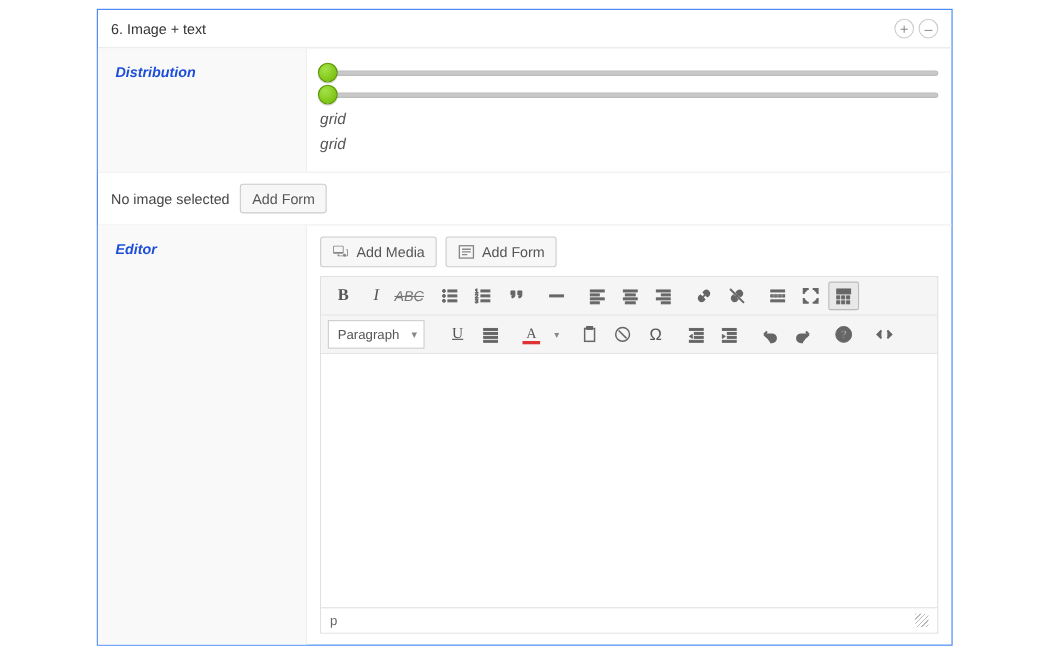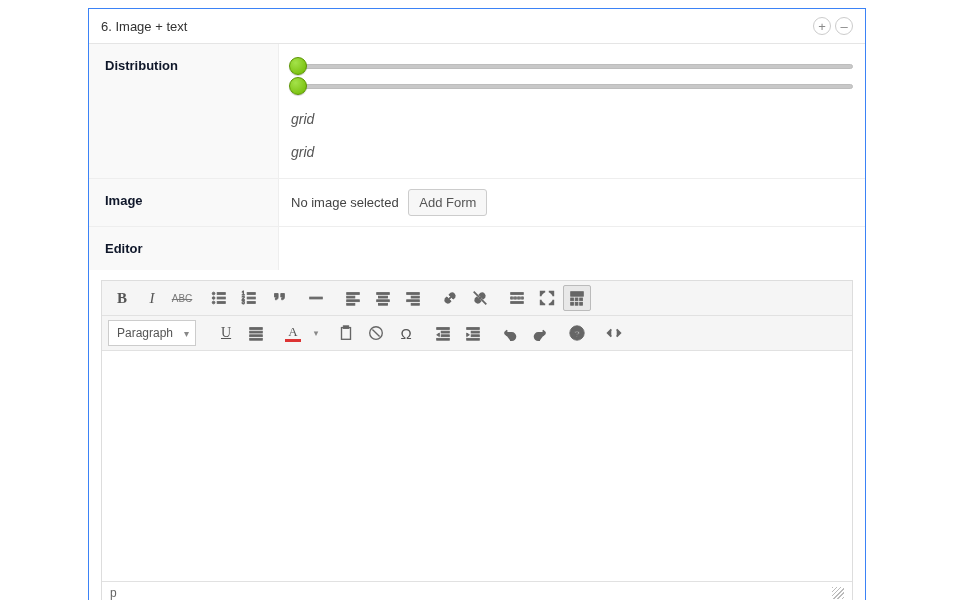--- a/index.html
+++ b/index.html
@@ -3,45 +3,45 @@
 <meta charset="utf-8">
 <style>
 * { box-sizing: border-box; margin: 0; padding: 0; }
 body { font-family: -apple-system, "Helvetica Neue", Arial, sans-serif; font-size: 13px; color: #333; background: #fff; padding: 8px 0; }
 .panel { width: 778px; margin: 0 auto; border: 1px solid #3b82f6; background: #fff; }
 .panel-header { display: flex; align-items: center; justify-content: space-between; padding: 8px 12px; border-bottom: 1px solid #e5e5e5; }
 .panel-title { font-size: 13px; color: #333; }
 .panel-controls { display: flex; gap: 4px; }
 .circle-btn { width: 18px; height: 18px; border: 1px solid #ccc; border-radius: 50%; background: #fff; color: #888; display: flex; align-items: center; justify-content: center; font-size: 13px; line-height: 1; cursor: pointer; }
 .field-row { display: flex; border-bottom: 1px solid #eee; }
-.field-row:last-child { border-bottom: none; flex-direction: column; }
-.field-label { width: 190px; padding: 14px 16px; font-size: 13px; font-weight: 600; color: #0f172a; background: #f9f9f9; border-right: 1px solid #eee; }
+.field-row:last-child { border-bottom: none; }
+.field-label { width: 190px; padding: 14px 16px; font-size: 13px; font-weight: 600; color: #1d4ed8; background: #f9f9f9; border-right: 1px solid #eee; font-style: italic; }
 .field-body { flex: 1; padding: 10px 12px; }
 .slider-wrap { padding: 4px 0 8px 0; }
 .slider { position: relative; height: 16px; display: flex; align-items: center; margin-bottom: 4px; }
 .slider-track { flex: 1; height: 5px; background: #c8c8c8; border-radius: 3px; border: 1px solid #bdbdbd; }
 .slider-handle { position: absolute; left: -2px; width: 18px; height: 18px; border-radius: 50%; background: radial-gradient(circle at 35% 30%, #a4e24a, #6fb800); border: 1px solid #5a9400; box-shadow: 0 1px 1px rgba(0,0,0,.2); cursor: pointer; }
-.grid-label { font-style: italic; color: #555; margin-top: 17px; font-size: 14px; }
+.grid-label { font-style: italic; color: #555; margin-top: 6px; font-size: 14px; }
 .no-image { color: #444; margin-right: 6px; }
 .btn { display: inline-flex; align-items: center; gap: 6px; padding: 5px 10px; border: 1px solid #ccc; background: #f7f7f7; color: #555; font-size: 13px; border-radius: 3px; cursor: pointer; }
 .editor-top-buttons { display: flex; gap: 8px; margin-bottom: 8px; }
 .editor-box { border: 1px solid #ddd; }
 .toolbar { background: #f5f5f5; border-bottom: 1px solid #e1e1e1; padding: 4px 6px; display: flex; flex-wrap: wrap; align-items: center; gap: 2px; }
 .tbtn { width: 28px; height: 26px; display: flex; align-items: center; justify-content: center; color: #666; cursor: pointer; border-radius: 2px; }
 .tbtn.active { border: 1px solid #bbb; background: #e8e8e8; }
 .tbtn svg { width: 18px; height: 18px; fill: #666; stroke: #666; }
 .format-select { height: 26px; border: 1px solid #ccc; background: #fff; padding: 0 22px 0 8px; font-size: 12px; color: #555; position: relative; display: flex; align-items: center; margin-right: 14px; cursor: pointer; }
 .format-select::after { content: "▾"; position: absolute; right: 6px; color: #888; font-size: 10px; }
 .sep { width: 1px; height: 20px; background: transparent; margin: 0 2px; }
 .edit-area { height: 230px; background: #fff; }
 .status-bar { border-top: 1px solid #e1e1e1; background: #fff; padding: 4px 8px; font-size: 12px; color: #666; display: flex; justify-content: space-between; align-items: center; }
 .resize-grip { width: 12px; height: 12px; background: repeating-linear-gradient(135deg,#bbb 0,#bbb 1px,transparent 1px,transparent 3px); cursor: nwse-resize; }
 .bold-i { font-weight: 700; font-family: Georgia, serif; font-size: 15px; color: #555; }
 .ital-i { font-style: italic; font-family: Georgia, serif; font-size: 15px; color: #555; }
-.abc { font-size: 10px; text-decoration: line-through; color: #777; }
+.abc { font-size: 13px; text-decoration: line-through; color: #777; font-style: italic; }
 .color-a { display:flex; flex-direction:column; align-items:center; line-height:1; }
 .color-a .a { font-size:13px; font-family:Georgia,serif; color:#555; }
 .color-a .bar { width:16px; height:3px; background:#d33; margin-top:1px; }
 .color-dd { font-size:9px; color:#888; }
 </style>
 </head>
 <body>
 
 <div class="panel">
   <div class="panel-header">
@@ -64,31 +64,47 @@
           <div class="slider-track"></div>
           <div class="slider-handle"></div>
         </div>
         <div class="grid-label">grid</div>
         <div class="grid-label">grid</div>
       </div>
     </div>
   </div>
 
   <div class="field-row">
-    <div class="field-label">Image</div>
     <div class="field-body">
       <span class="no-image">No image selected</span>
       <span class="btn">Add Form</span>
     </div>
   </div>
 
   <div class="field-row">
     <div class="field-label">Editor</div>
     <div class="field-body">
 
+      <div class="editor-top-buttons">
+        <span class="btn">
+          <svg width="16" height="16" viewBox="0 0 20 20">
+              <path fill="#888" d="M13 11V4c0-.6-.4-1-1-1H2c-.6 0-1 .4-1 1v7c0 .6.4 1 1 1h10c.6 0 1-.4 1-1zm-1-1H2V4h10v6zm6-3v7c0 .6-.4 1-1 1H7c-.6 0-1-.4-1-1v-1h2v1h9V8h-1V7h1c.6 0 1 .4 1 1zm-4 5c1 0 1.8.8 1.8 1.8S15 15.5 14 15.5s-1.8-.8-1.8-1.8.8-1.7 1.8-1.7z"></path>
+            </svg>
+          <span>Add Media</span>
+        </span>
+        <span class="btn">
+          <svg width="16" height="16" viewBox="0 0 20 20">
+              <rect x="2" y="3" width="16" height="14" fill="none" stroke="#888" stroke-width="1.5"></rect>
+              <line x1="5" y1="7" x2="15" y2="7" stroke="#888" stroke-width="1.5"></line>
+              <line x1="5" y1="10" x2="15" y2="10" stroke="#888" stroke-width="1.5"></line>
+              <line x1="5" y1="13" x2="11" y2="13" stroke="#888" stroke-width="1.5"></line>
+            </svg>
+          <span>Add Form</span>
+        </span>
+      </div>
 
       <div class="editor-box">
 
         <div class="toolbar">
           <div class="tbtn">
               <span class="bold-i">B</span>
             </div>
           <div class="tbtn">
               <span class="ital-i">I</span>
             </div>

